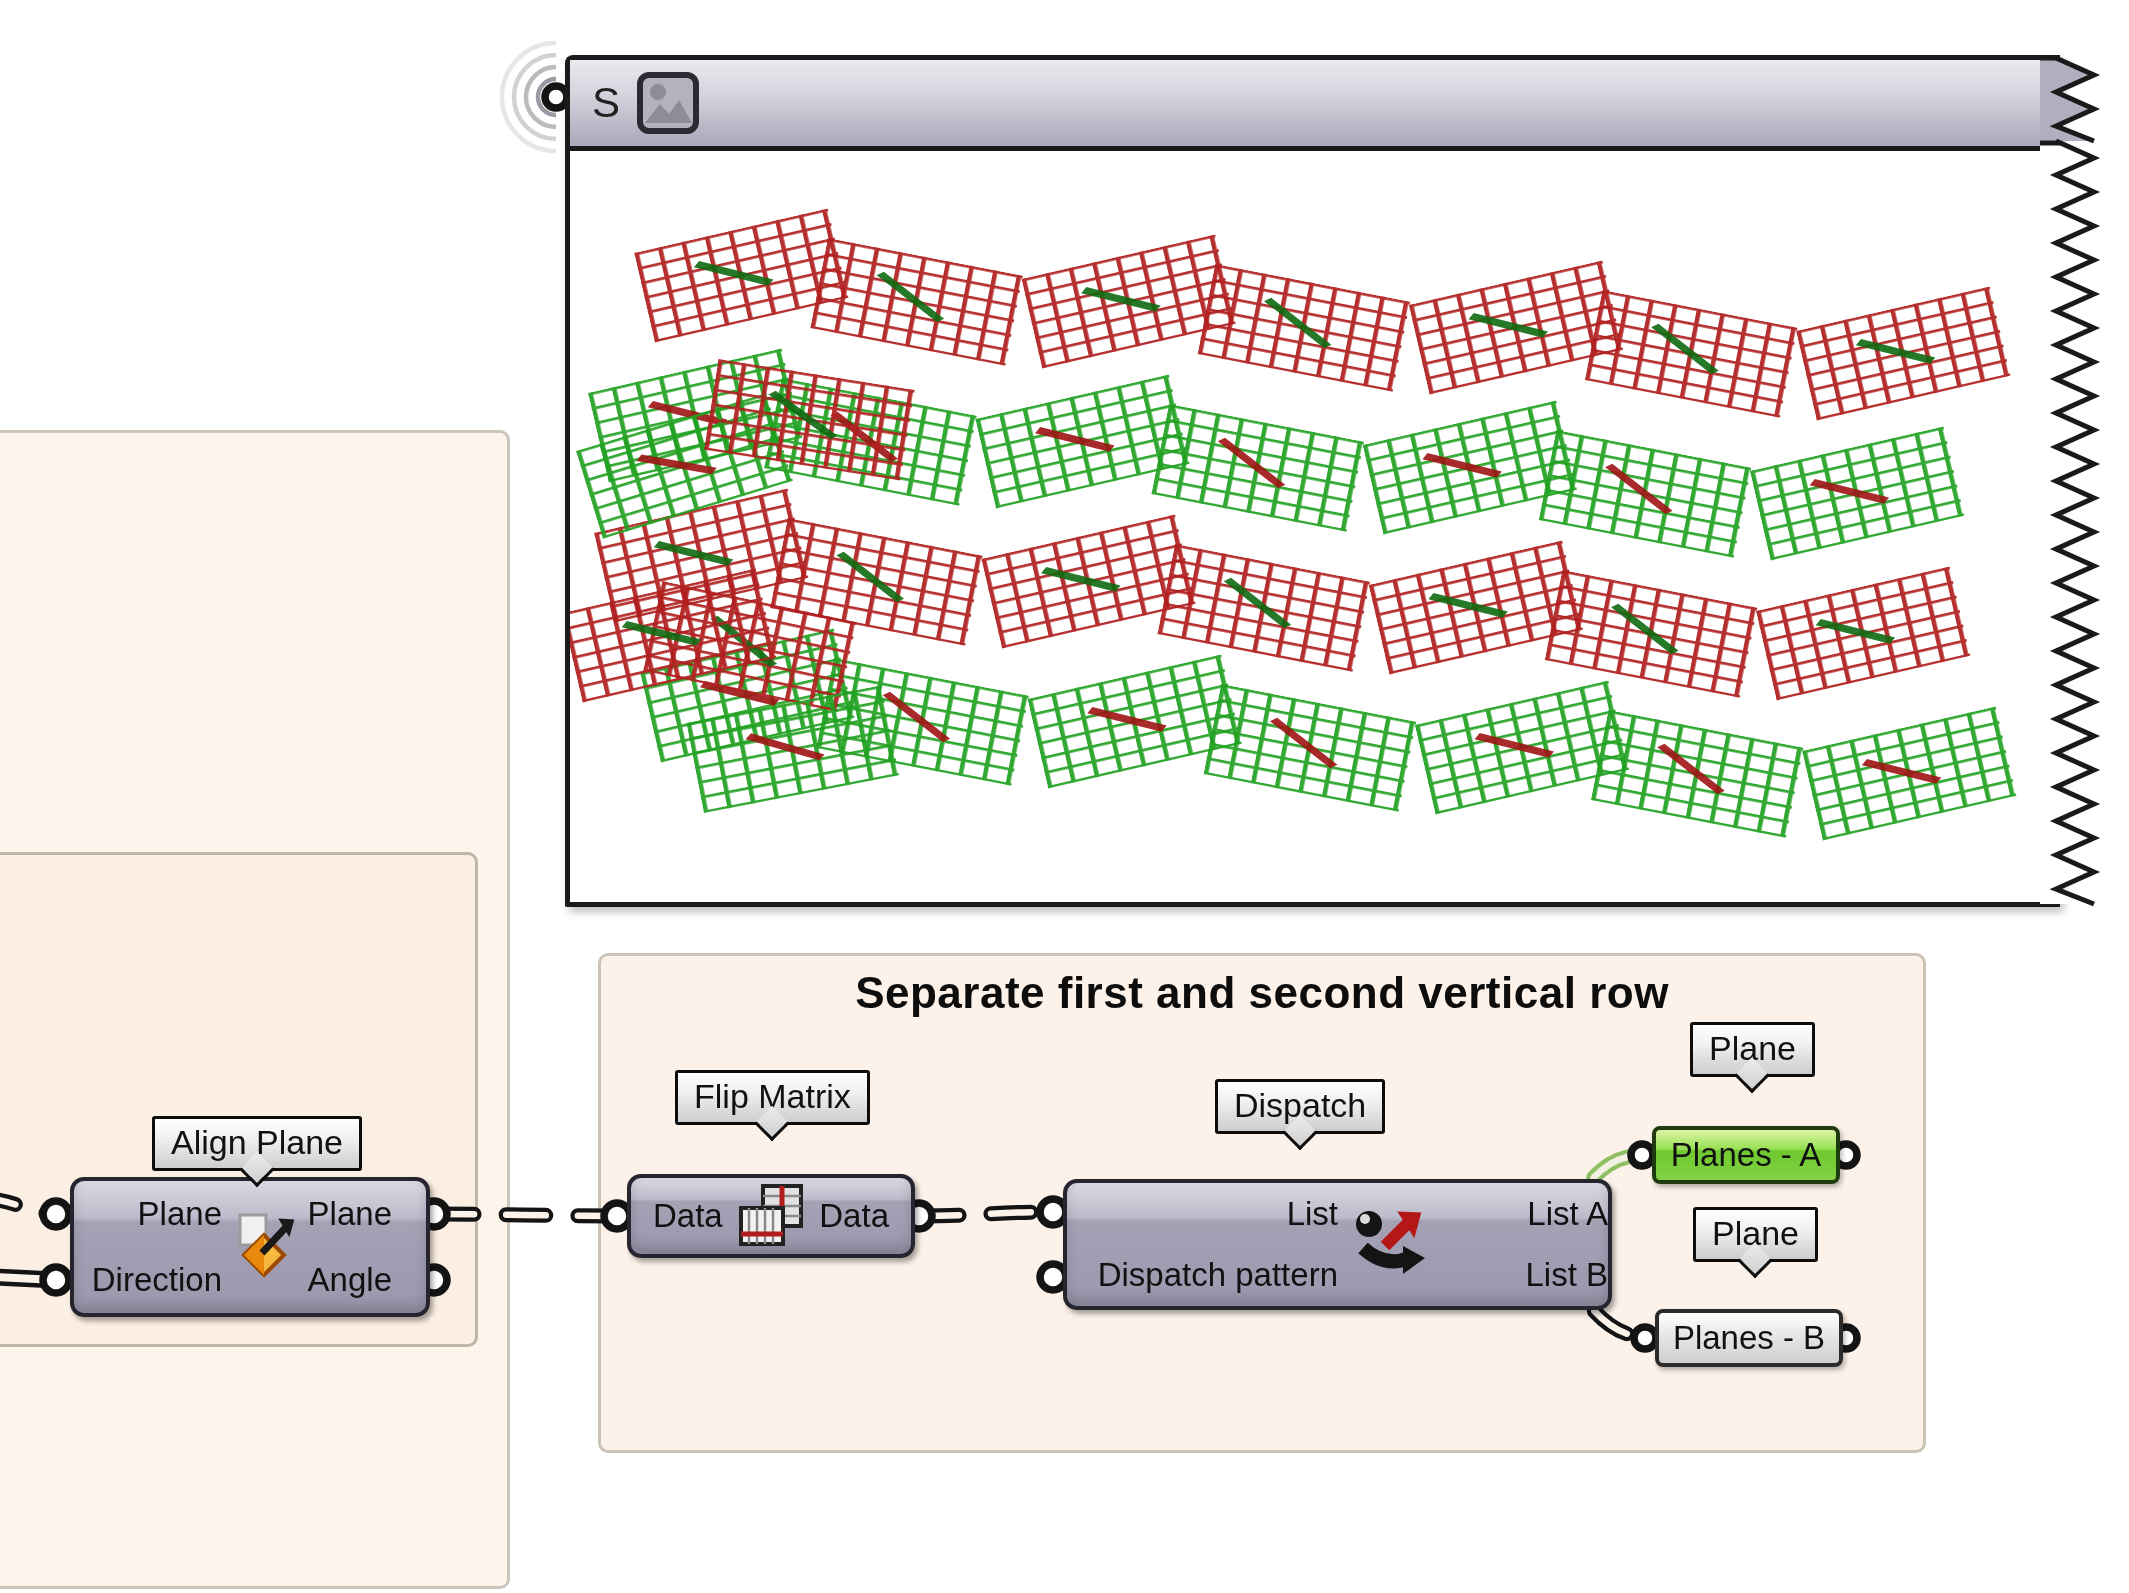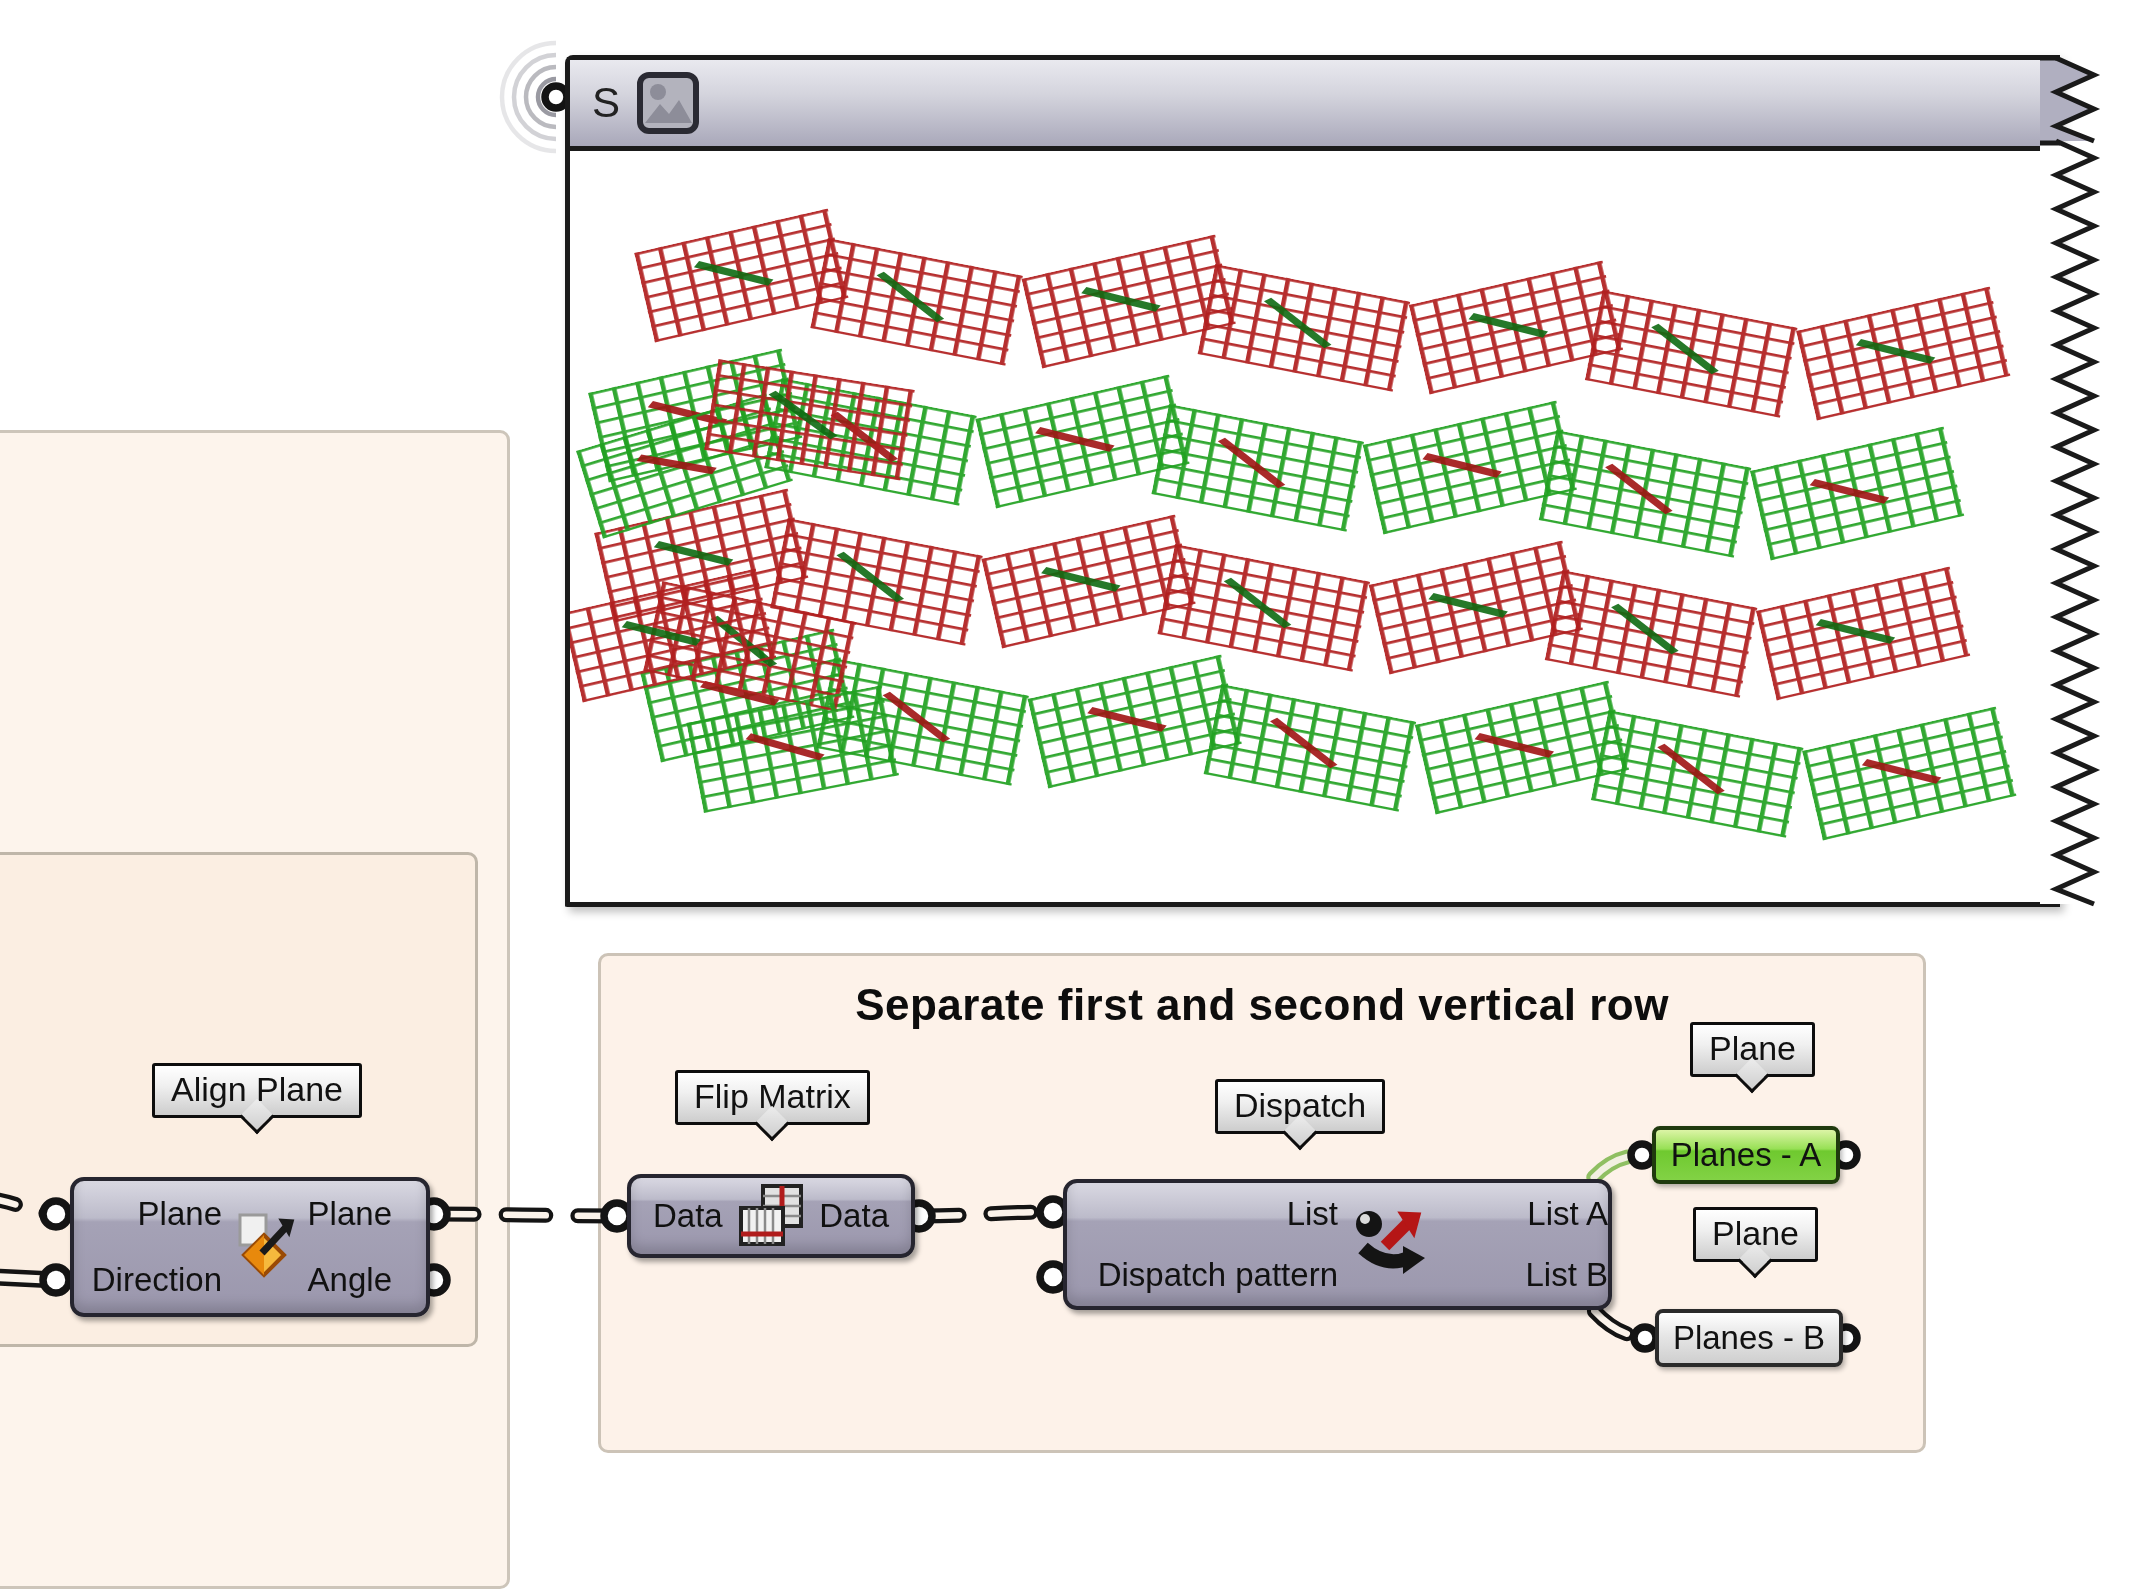--- a/index.html
+++ b/index.html
@@ -7,21 +7,21 @@
        font-family:"Liberation Sans",sans-serif;color:#111;}
 
   
   .grp{position:absolute;border-radius:10px;}
   .grp-left-outer{left:-14px;top:430px;width:518px;height:1153px;
        background:#fdf4ec;border:3px solid #cdc5ba;}
   .grp-left-inner{left:-14px;top:852px;width:486px;height:489px;
        background:#fbeee2;border:3px solid #bfb6a9;}
   .grp-main{left:598px;top:953px;width:1322px;height:494px;
        background:#fdf2e9;border:3px solid #ccc3b7;}
-  .grp-title{margin-top:24px;text-align:center;font-size:44px;font-weight:bold;
+  .grp-title{margin-top:12px;text-align:center;font-size:44px;font-weight:bold;
        color:#0d0d0d;letter-spacing:0.5px;}
 
   
   #wires{position:absolute;left:0;top:0;width:2129px;height:1593px;z-index:3;}
 
   
   .panel{position:absolute;left:565px;top:55px;width:1495px;height:852px;
        border:5px solid #1a1a1a;border-right:none;border-radius:8px 0 0 2px;
        box-sizing:border-box;display:flex;flex-direction:column;z-index:4;
        box-shadow:4px 5px 9px rgba(0,0,0,.25);}
@@ -64,21 +64,21 @@
        background:linear-gradient(180deg,#ffffff 0%,#e6e6e6 45%,#cfcfcf 100%);}
 
   
   .balloon{position:absolute;border:3.5px solid #0d0d0d;border-radius:3px;
        background:linear-gradient(180deg,#ffffff 0%,#f0f0f0 40%,#cdcdcd 100%);
        font-size:34px;padding:4px 16px 6px 16px;z-index:7;}
   .balloon::after{content:"";position:absolute;left:50%;bottom:-14px;width:22px;height:22px;
        transform:translateX(-50%) rotate(45deg);
        background:linear-gradient(135deg,#ededed,#cfcfcf);
        border-right:3.5px solid #0d0d0d;border-bottom:3.5px solid #0d0d0d;}
-  .bal-align{left:152px;top:1063px;}
+  .bal-align{left:152px;top:1116px;}
   .bal-flip{left:675px;top:1070px;}
   .bal-dispatch{left:1215px;top:1079px;}
   .bal-plane-a{left:1690px;top:1022px;}
   .bal-plane-b{left:1693px;top:1207px;}
 </style>
 </head>
 <body>
 
 <div id="app">
 

